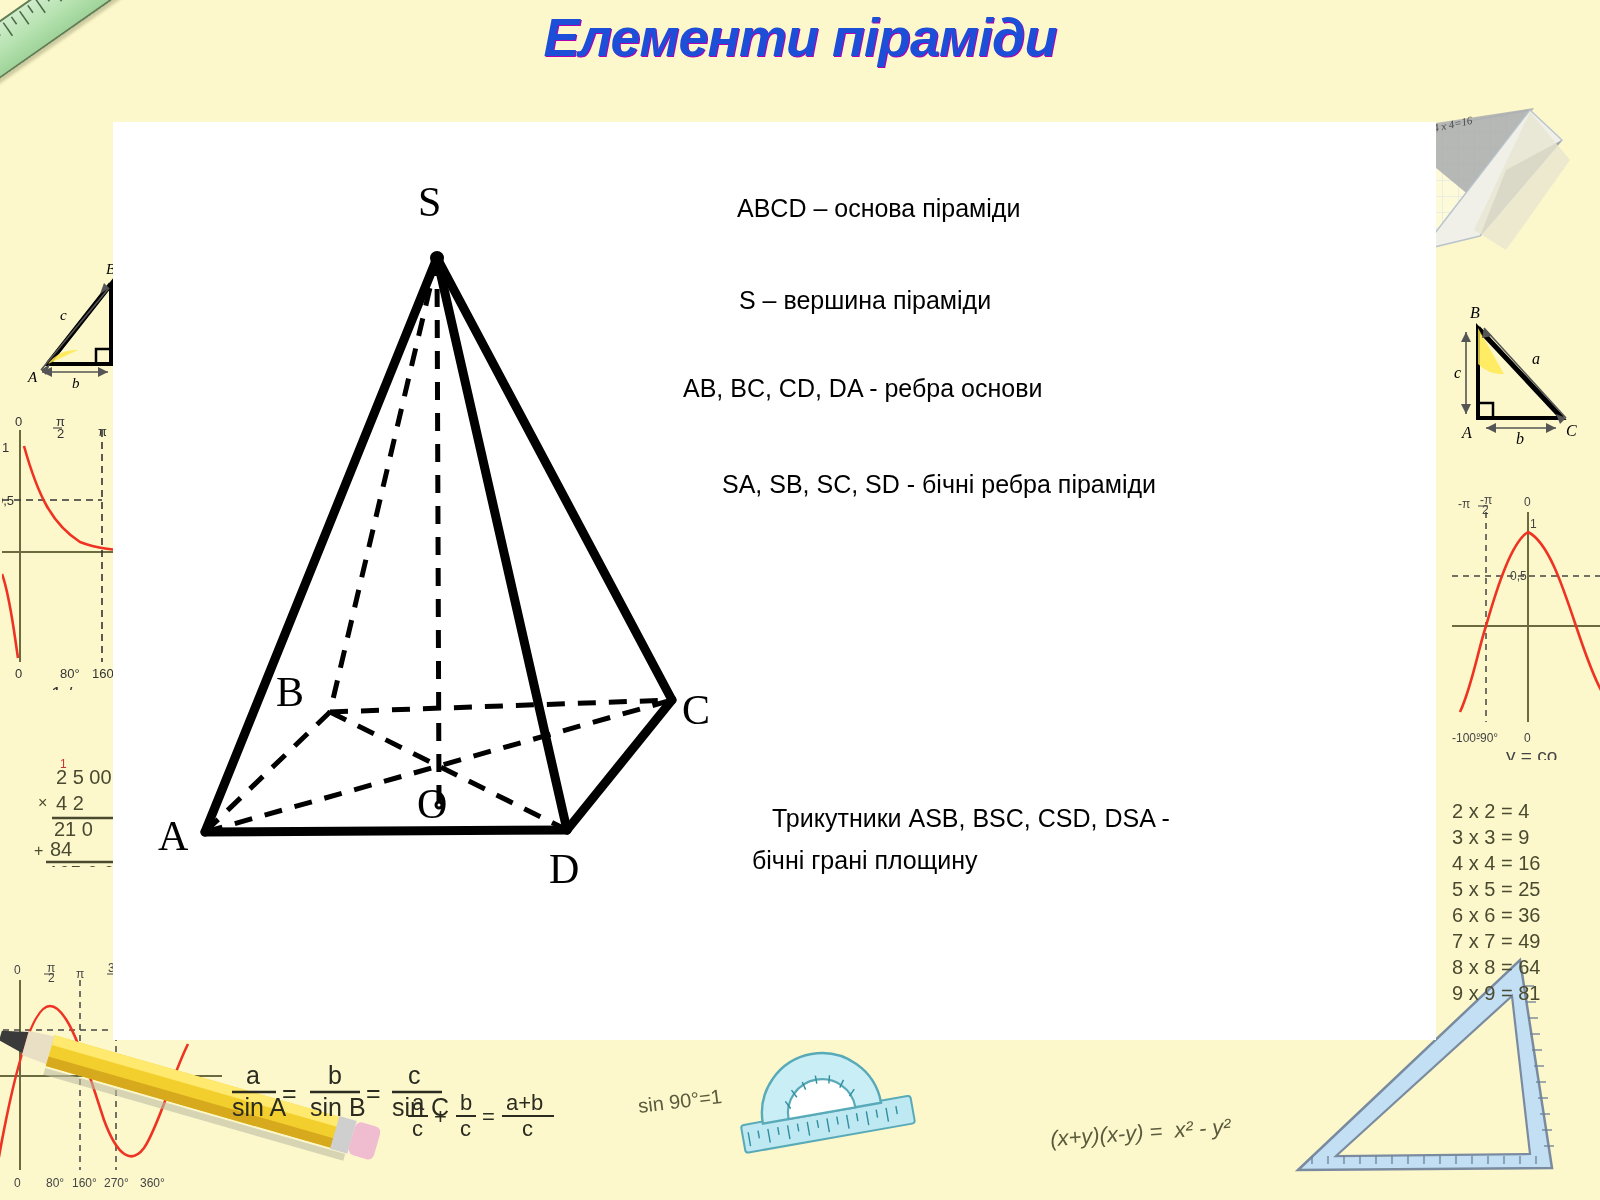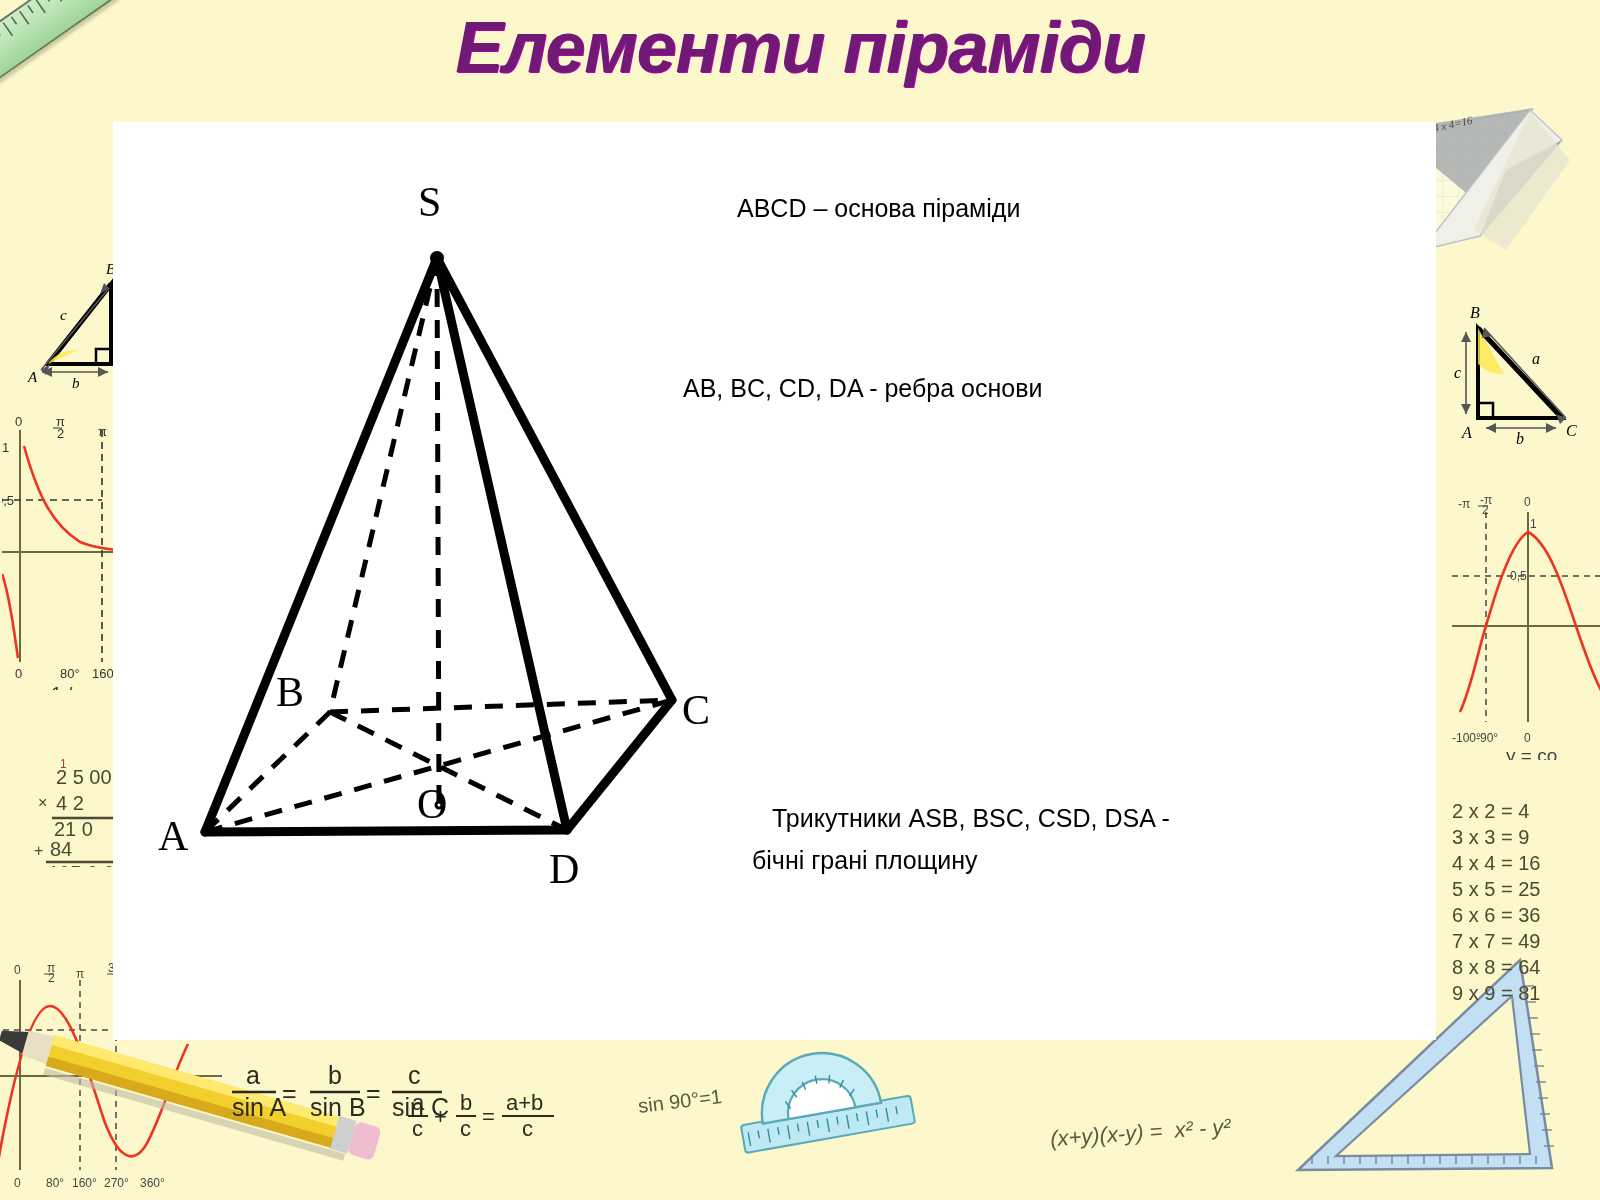--- a/index.html
+++ b/index.html
@@ -51,24 +51,24 @@
     left: 113px; top: 122px;
     width: 1323px; height: 918px;
     background: #ffffff;
   }
 
   
   #title {
     position: absolute;
     left: 0; top: 6px; width: 1600px;
     text-align: center;
-    font-size: 72px;
+    font-size: 54px;
     font-weight: bold;
     font-style: italic;
-    color: #701a75;
+    color: #1d4ed8;
     font-family: "Liberation Sans", sans-serif;
     letter-spacing: -1px;
     text-shadow: 1px 1px 0 #b000b0;
   }
 
   
   .expl {
     position: absolute;
     color: #000;
     font-size: 25px;
@@ -491,22 +491,24 @@
 
   <div class="pt-label" style="left:418px; top:178px;">S</div>
   <div class="pt-label" style="left:158px; top:812px;">A</div>
   <div class="pt-label" style="left:276px; top:668px;">B</div>
   <div class="pt-label" style="left:682px; top:686px;">C</div>
   <div class="pt-label" style="left:549px; top:845px;">D</div>
   <div class="pt-label" style="left:417px; top:780px;">O</div>
 
   <div class="expl" style="left:737px; top:192px;">ABCD – основа піраміди</div>
 
+  <div class="expl" style="left:739px; top:284px;">S – вершина піраміди</div>
 
   <div class="expl" style="left:683px; top:372px;">AB, BC, CD, DA -  ребра основи</div>
 
+  <div class="expl" style="left:722px; top:468px;">SA, SB, SC, SD -  бічні ребра піраміди</div>
 
 
 
   <div class="expl" style="left:772px; top:802px;">Трикутники ASB, BSC, CSD, DSA -</div>
   <div class="expl" style="left:752px; top:844px;">бічні грані площину</div>
 
 </div>
 
 </body></html>

